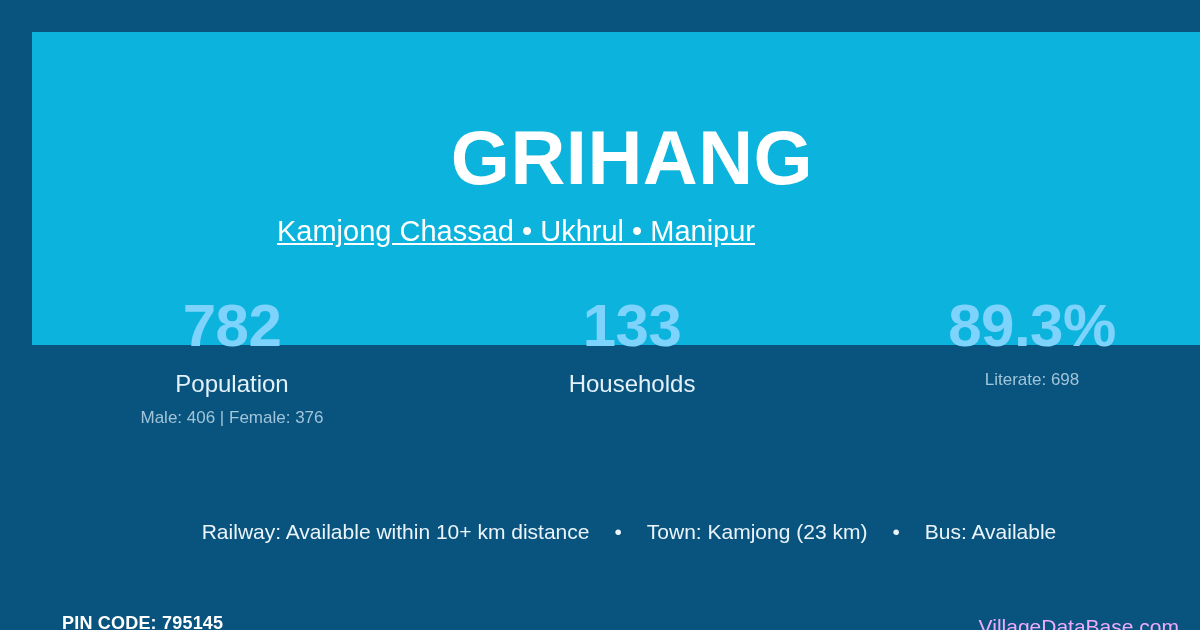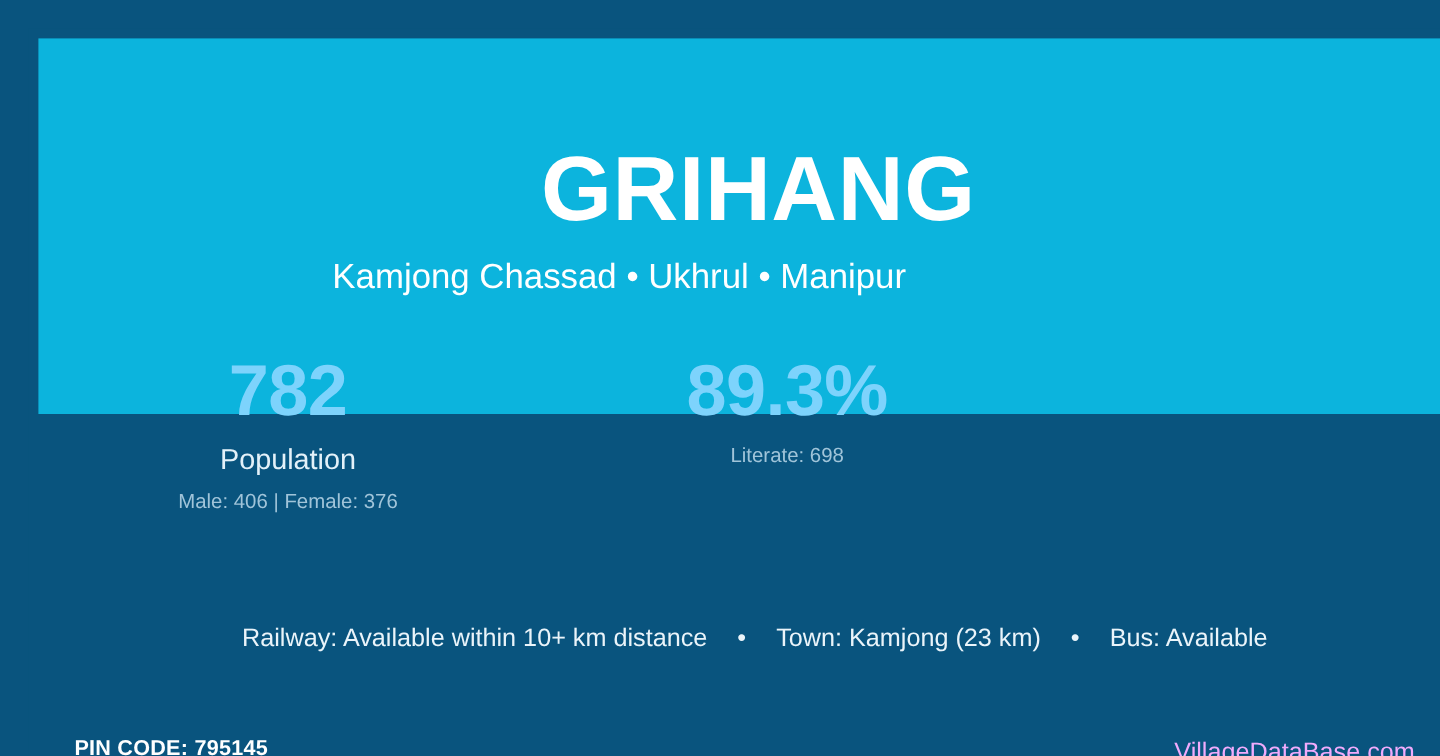--- a/index.html
+++ b/index.html
@@ -55,20 +55,21 @@
     position: absolute;
     left: 0;
     top: 181px;
     width: 968px;
     text-align: center;
     font-size: 29px;
     font-weight: normal;
     color: #ffffff;
     line-height: 36px;
     white-space: nowrap;
+    text-decoration: underline;
   }
 
   
   #stats-row {
     position: absolute;
     left: 0;
     top: 243px;
     width: 1200px;
     display: flex;
     flex-direction: row;
@@ -163,20 +164,25 @@
   <div id="village-subtitle">Kamjong Chassad • Ukhrul • Manipur</div>
 
   <div id="stats-row">
 
     <div class="stat-col">
       <div class="stat-value">782</div>
       <div class="stat-label">Population</div>
       <div class="stat-sub">Male: 406 | Female: 376</div>
     </div>
 
+    <div class="stat-col">
+      <div class="stat-value">133</div>
+      <div class="stat-label">Households</div>
+      <div class="stat-sub"></div>
+    </div>
 
     <div class="stat-col">
       <div class="stat-value">89.3%</div>
       <div class="stat-sub">Literate: 698</div>
     </div>
 
   </div>
 
   <div id="infra-line">
     <span>Railway: Available within 10+ km distance</span><span class="infra-sep">•</span><span>Town: Kamjong (23 km)</span><span class="infra-sep">•</span><span>Bus: Available</span>

